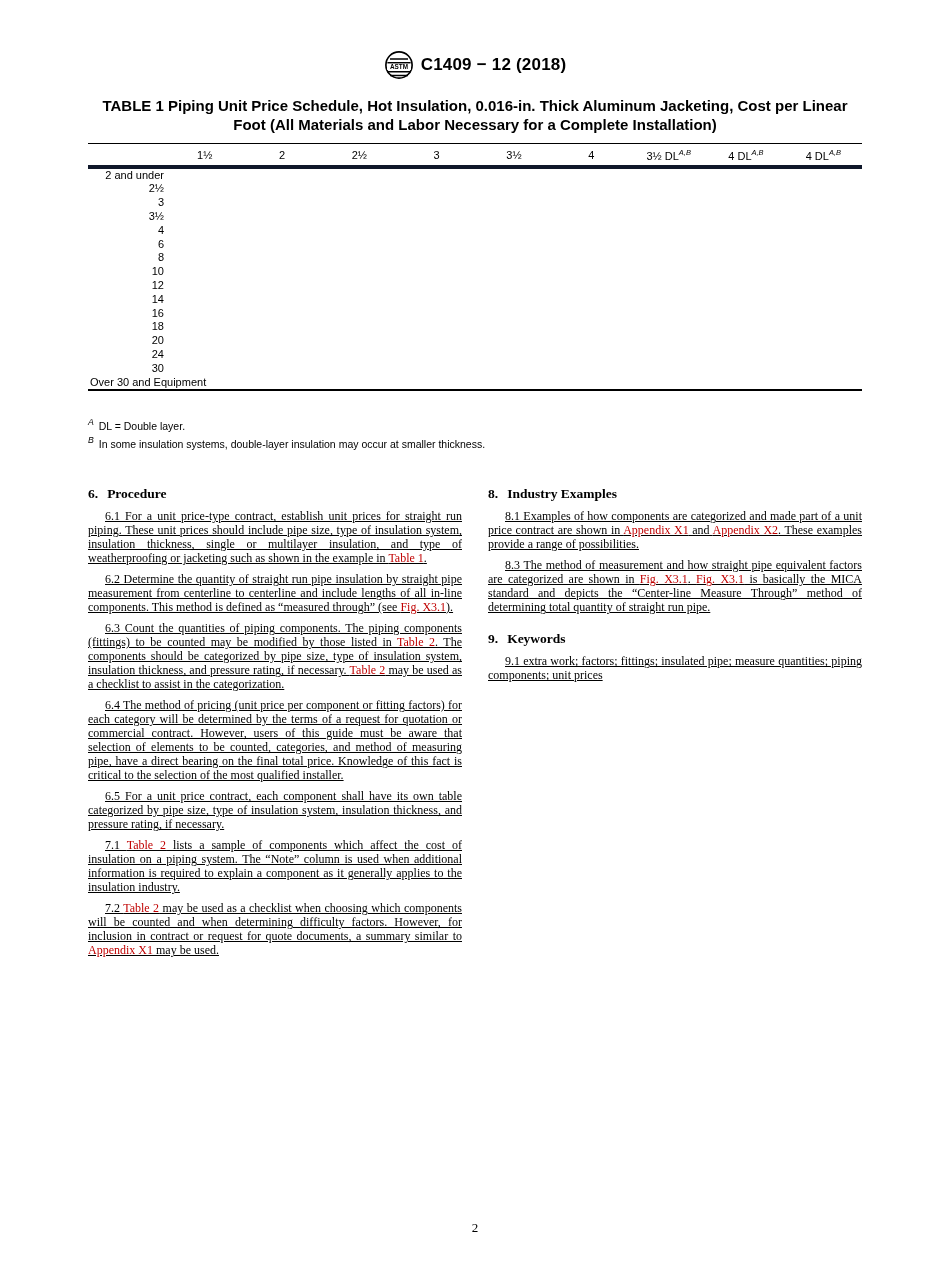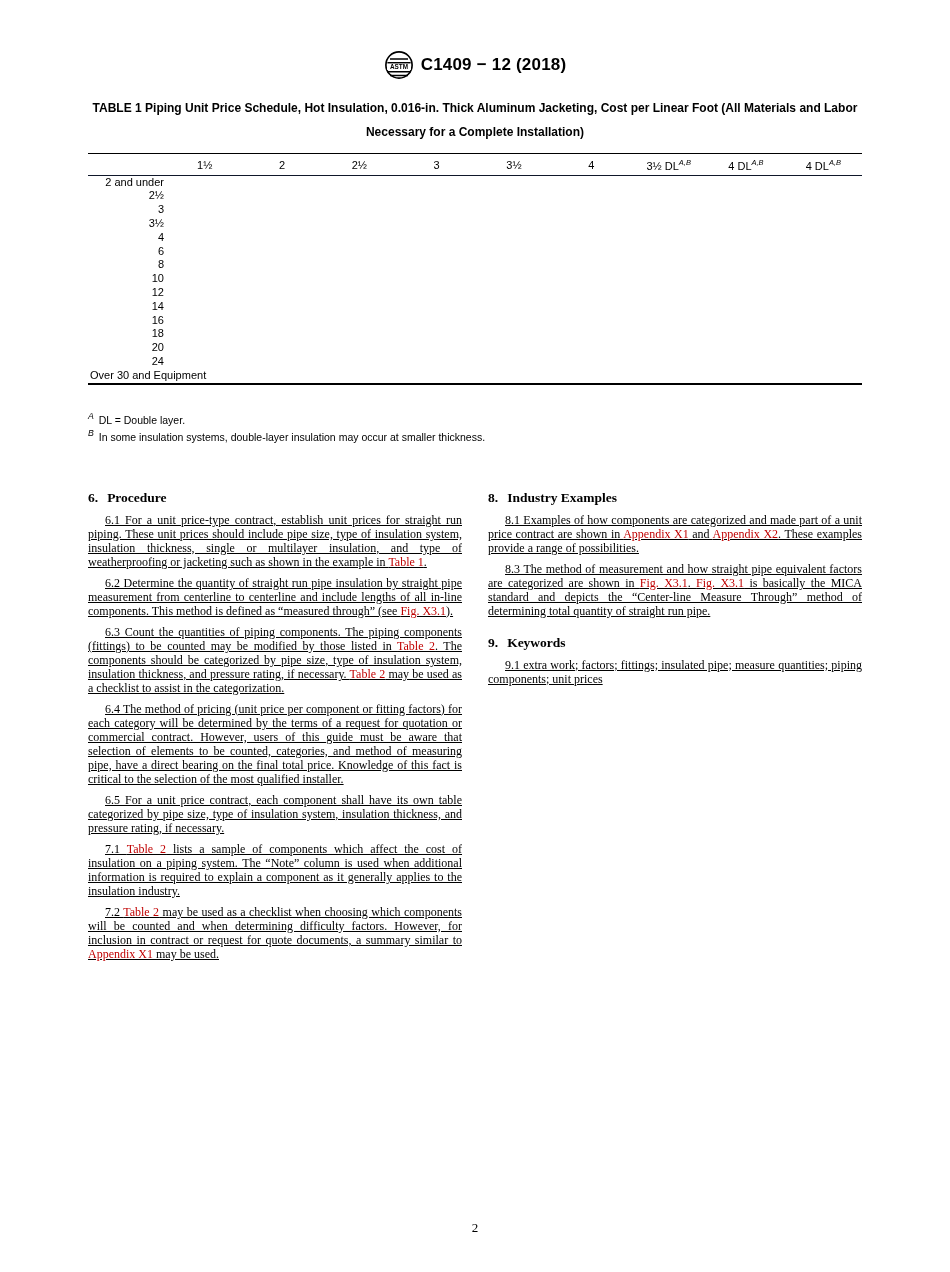--- a/index.html
+++ b/index.html
@@ -28,41 +28,41 @@
   .designation {
     margin: 0;
     font-family: "Liberation Sans", sans-serif;
     font-size: 17px;
     font-weight: bold;
     letter-spacing: 0.2px;
   }
   
   .table-title {
     font-family: "Liberation Sans", sans-serif;
-    font-size: 12px;
-    line-height: 24px;
+    font-size: 15px;
+    line-height: 19px;
     font-weight: bold;
     text-align: center;
     margin: 16px auto 9px;
     max-width: 842px;
   }
   table.price-table {
     width: 100%;
     border-collapse: collapse;
     table-layout: fixed;
     font-family: "Liberation Sans", sans-serif;
     font-size: 11px;
     border-top: 1px solid #000;
     border-bottom: 2px solid #000;
   }
   table.price-table thead th {
     font-weight: normal;
     text-align: center;
     padding: 4px 2px 3px;
-    border-bottom: 1px solid #0f172a;
+    border-bottom: 4px solid #0f172a;
     white-space: nowrap;
   }
   table.price-table thead th.row-label-col { width: 78px; }
   table.price-table tbody td {
     padding: 0 2px;
     line-height: 13.8px;
     height: 13.8px;
   }
   td.row-label { text-align: right; white-space: nowrap; }
   .tbl-sup { font-style: italic; font-size: 7.5px; }
@@ -70,21 +70,21 @@
   .footnote {
     font-family: "Liberation Sans", sans-serif;
     font-size: 10.5px;
     line-height: 14px;
   }
   .fn-sup { font-style: italic; margin-right: 2px; }
   
   .columns {
     display: flex;
     gap: 26px;
-    margin-top: 46px;
+    margin-top: 36px;
   }
   .text-col { width: 410px; }
   .sec-heading {
     font-family: "Liberation Serif", serif;
     font-size: 13.5px;
     font-weight: bold;
     margin: 17px 0 7px;
   }
   .text-col .sec-heading:first-child { margin-top: 0; }
   .sec-num { margin-right: 9px; }
@@ -301,20 +301,32 @@
             <td>&nbsp;</td>
             <td>&nbsp;</td>
             <td>&nbsp;</td>
             <td>&nbsp;</td>
             <td>&nbsp;</td>
             <td>&nbsp;</td>
             <td>&nbsp;</td>
           </tr>
           <tr>
             <td class="row-label">24</td>
+            <td>&nbsp;</td>
+            <td>&nbsp;</td>
+            <td>&nbsp;</td>
+            <td>&nbsp;</td>
+            <td>&nbsp;</td>
+            <td>&nbsp;</td>
+            <td>&nbsp;</td>
+            <td>&nbsp;</td>
+            <td>&nbsp;</td>
+          </tr>
+          <tr>
+            <td class="row-label">30</td>
             <td>&nbsp;</td>
             <td>&nbsp;</td>
             <td>&nbsp;</td>
             <td>&nbsp;</td>
             <td>&nbsp;</td>
             <td>&nbsp;</td>
             <td>&nbsp;</td>
             <td>&nbsp;</td>
             <td>&nbsp;</td>
           </tr>

